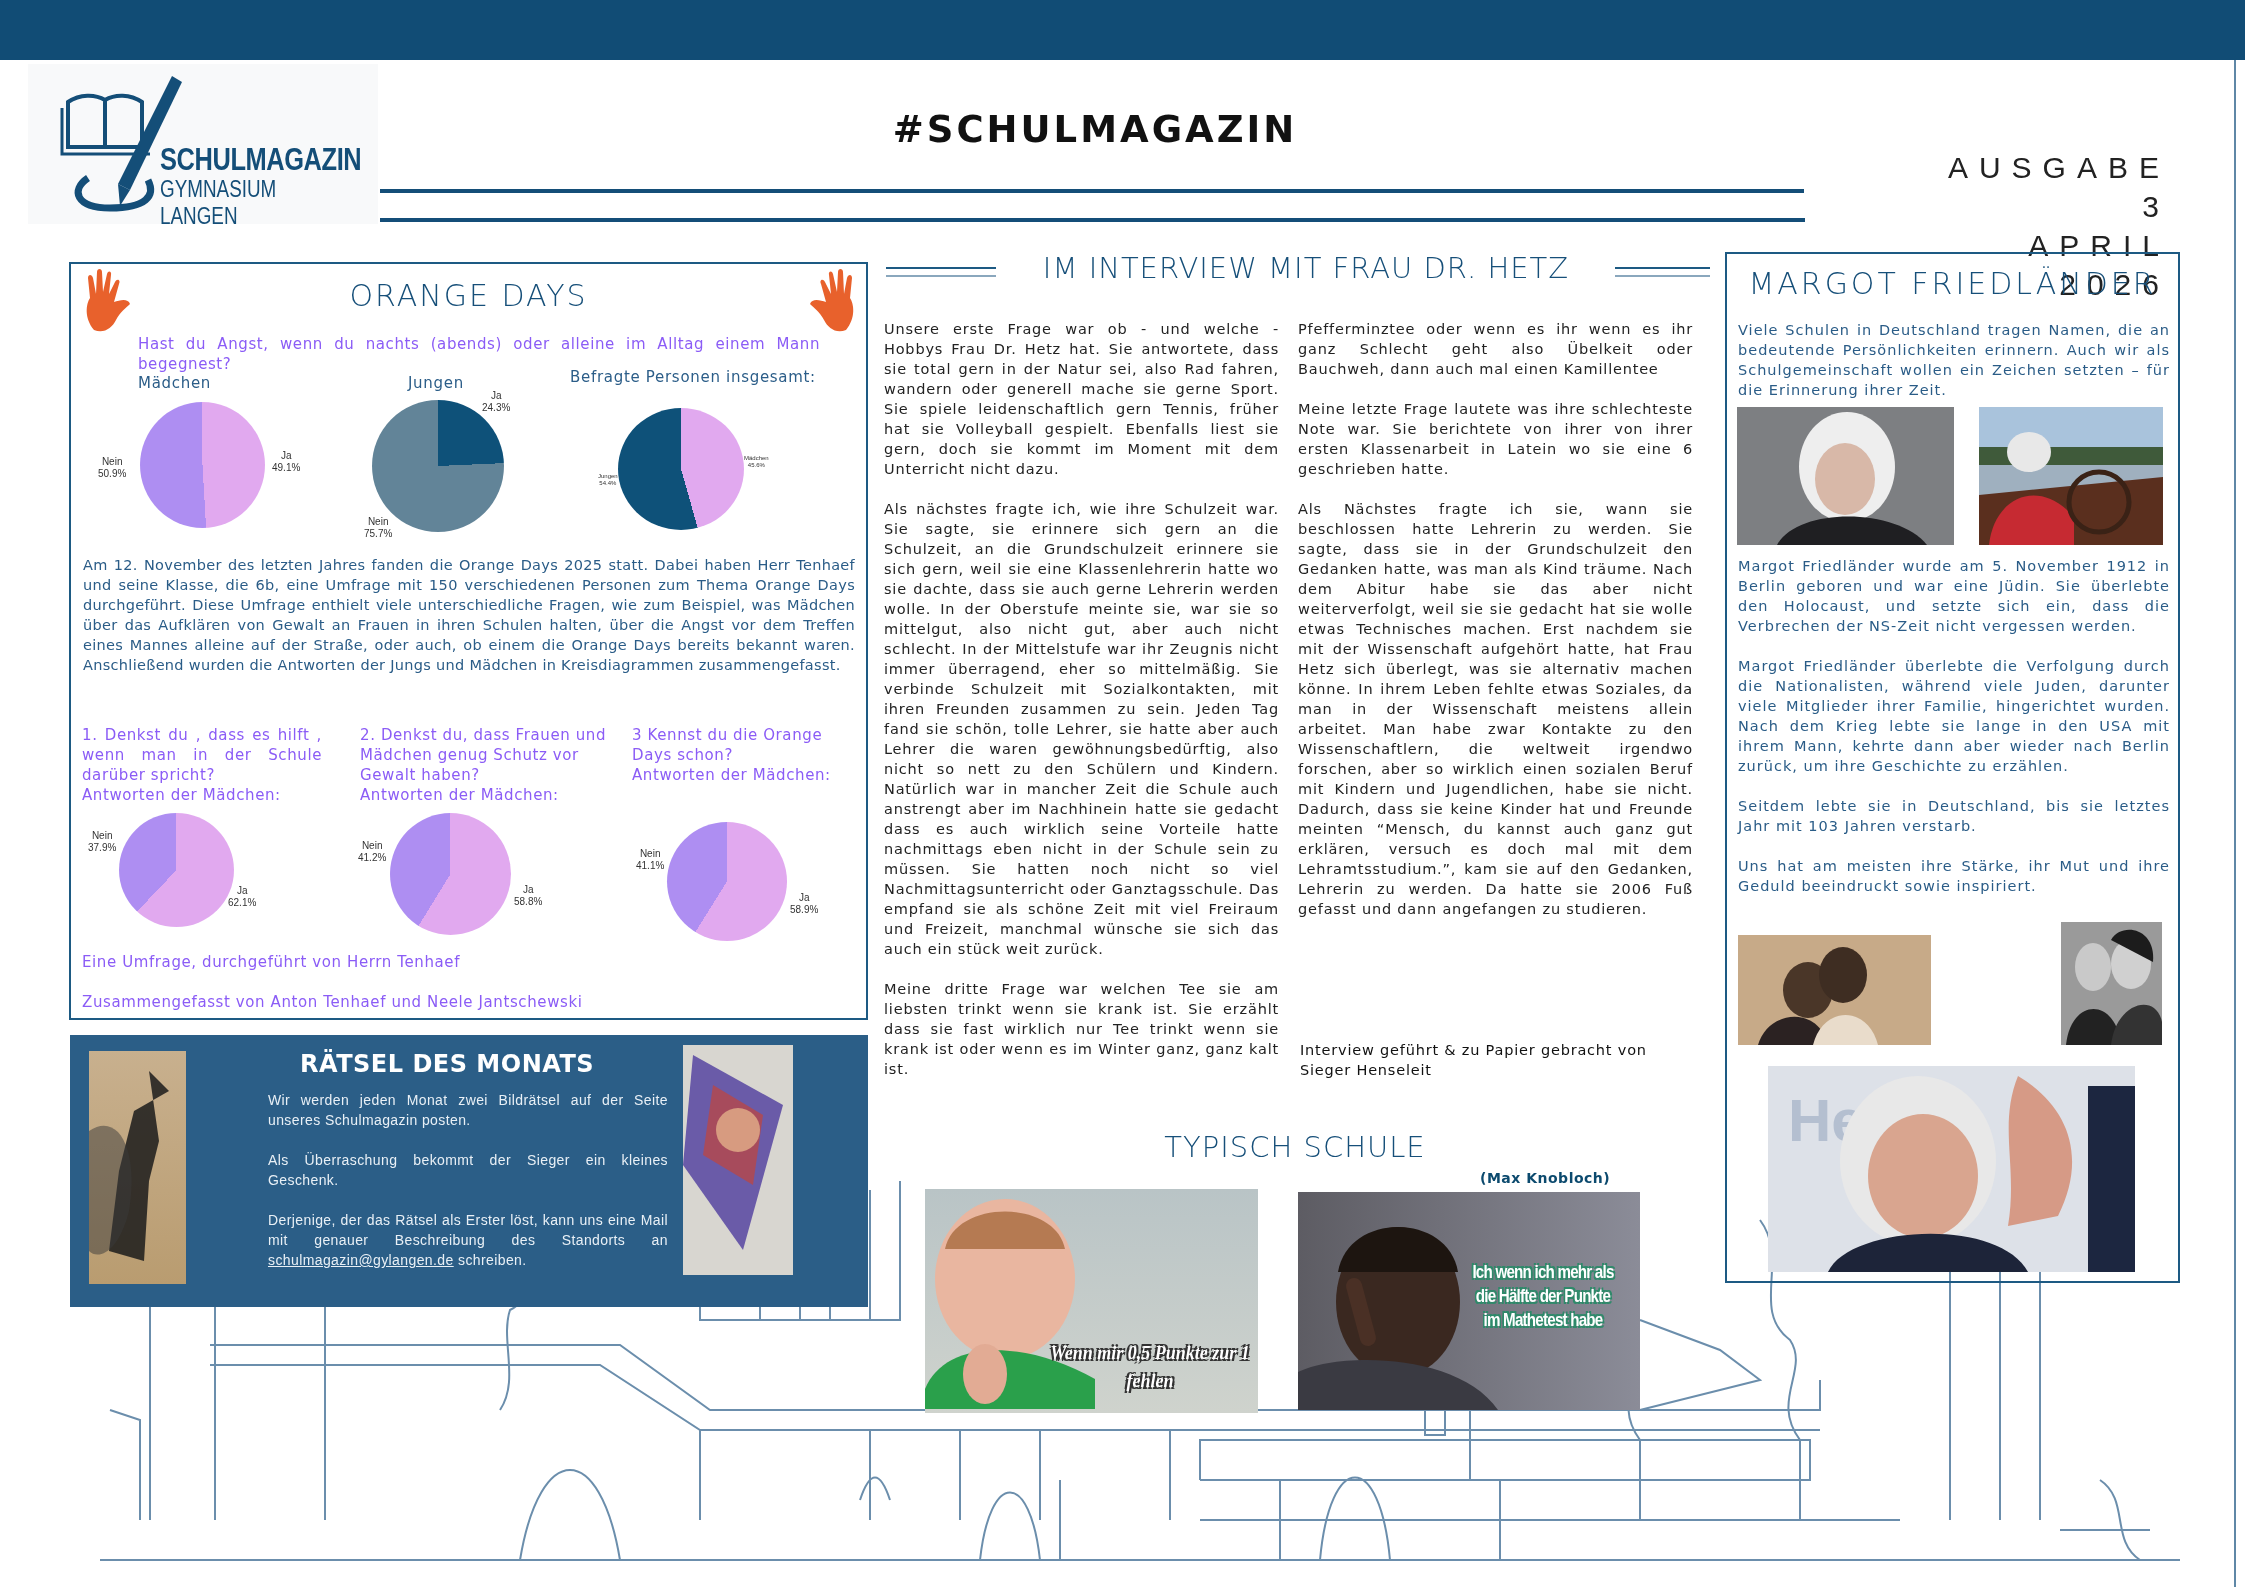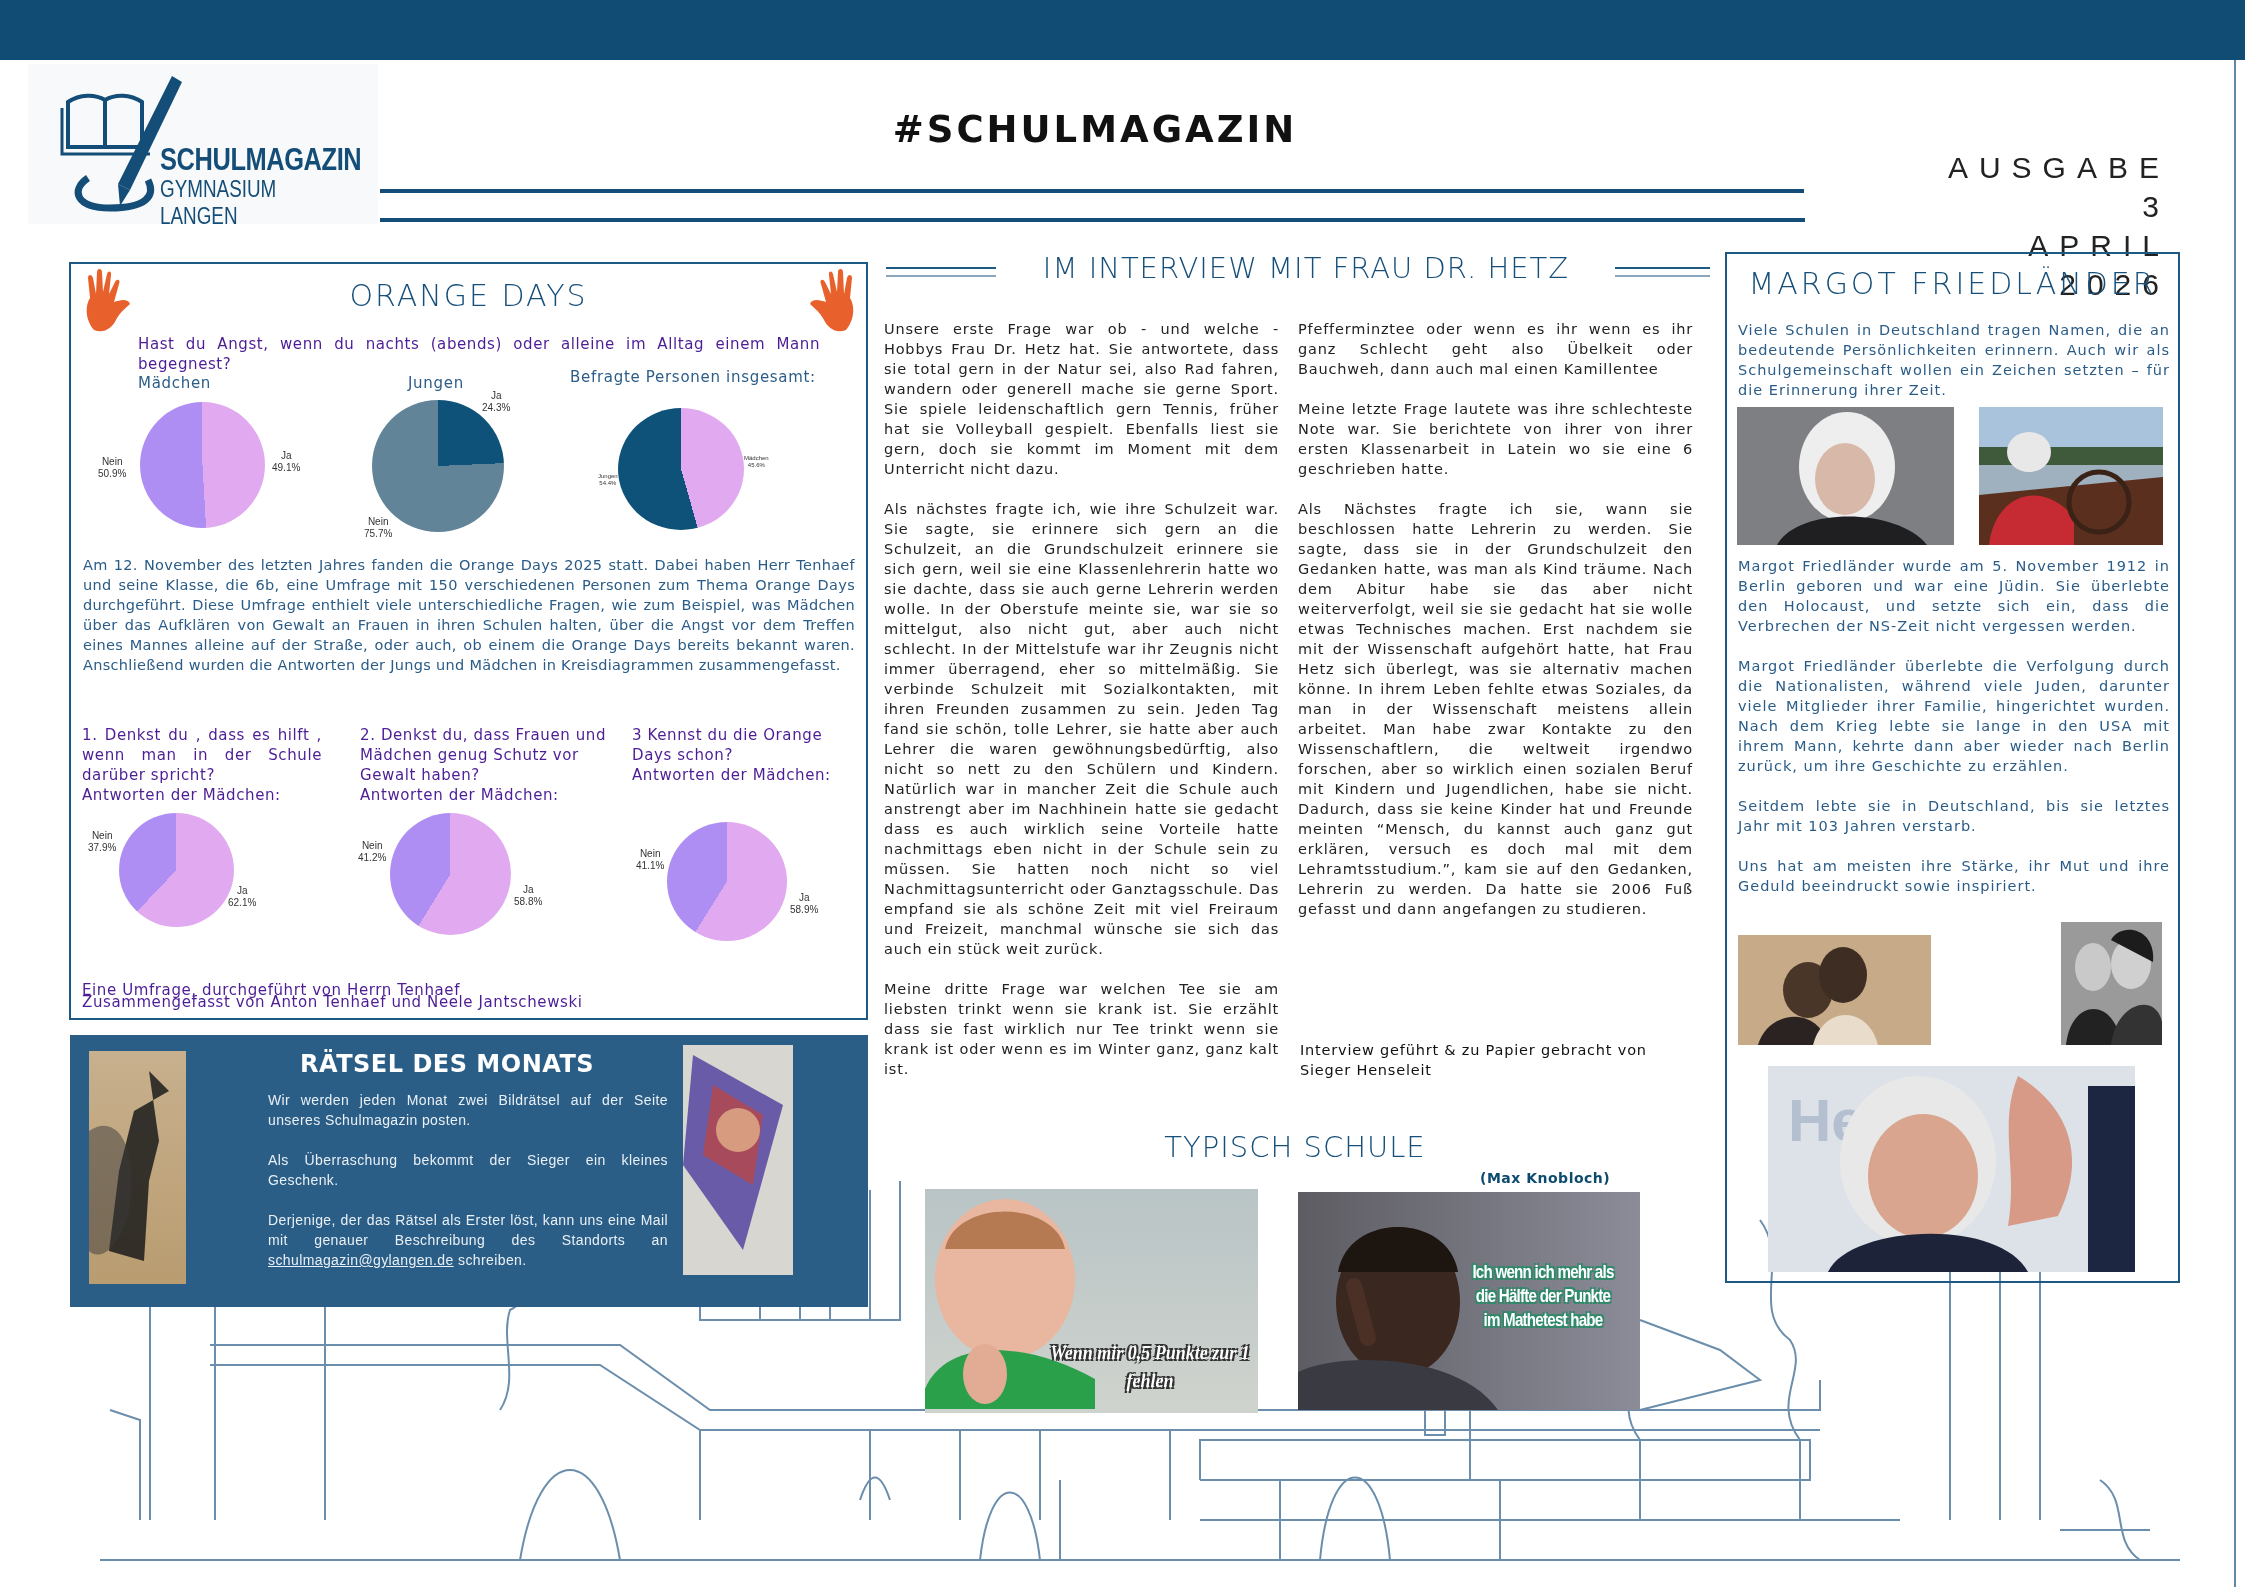--- a/index.html
+++ b/index.html
@@ -8,21 +8,21 @@
   .topbar{left:0;top:0;width:2245px;height:60px;background:#114c75;}
   .right-rule{left:2234px;top:60px;width:2px;height:1527px;background:#5f87a6;}
   .logo{left:28px;top:64px;width:350px;height:160px;background:#f8f9fa;}
   .logo-text1{left:160px;top:142px;font-family:"Liberation Sans",sans-serif;font-weight:bold;font-size:31px;color:#144e78;letter-spacing:-0.5px;transform:scaleX(0.82);transform-origin:left;}
   .logo-text2{left:160px;top:176px;font-family:"Liberation Sans",sans-serif;font-size:23px;color:#144e78;transform:scaleX(0.82);transform-origin:left;}
   .masthead{left:380px;top:108px;width:1810px;text-align:center;font-family:"DejaVu Sans",sans-serif;font-weight:bold;font-size:37px;letter-spacing:3px;color:#111;width:1430px;}
   .hr{background:#144e78;height:4px;}
   .issue{left:1920px;top:148px;width:250px;text-align:right;font-family:"Liberation Sans",sans-serif;font-size:30px;letter-spacing:11px;color:#222;line-height:39px;}
   .box{border:2px solid #1d5a83;box-sizing:border-box;background:#fff;}
   .sec-title{font-family:"DejaVu Sans",sans-serif;font-weight:300;color:#164f79;letter-spacing:2px;}
-  .blue-text{color:#4c1d95;font-family:"DejaVu Sans",sans-serif;}
+  .blue-text{color:#8b5cf6;font-family:"DejaVu Sans",sans-serif;}
   .orange-q{left:138px;top:334px;width:682px;font-size:15px;letter-spacing:0.6px;line-height:20px;text-align:justify;}
   .chart-label{font-size:15px;color:#2b5d88;letter-spacing:0.7px;}
   .pie{border-radius:50%;}
   .pie-lbl{font-size:10px;color:#333;text-align:center;line-height:12px;font-family:"Liberation Sans",sans-serif;}
   .body-blue{font-size:14.5px;line-height:20px;color:#2a5c87;text-align:justify;letter-spacing:0.3px;}
   .interview{font-size:14.5px;line-height:20px;color:#222;text-align:justify;letter-spacing:0.8px;}
   .interview p{margin:0 0 20px 0;}
   .mf{font-size:14.5px;line-height:20px;color:#2a5c87;text-align:justify;letter-spacing:1px;}
   .mf p{margin:0 0 20px 0;}
   .riddle{left:70px;top:1035px;width:798px;height:272px;background:#2b5e87;}
@@ -152,21 +152,21 @@
 41.2%</div>
 <div class="abs pie-lbl" style="left:514px;top:884px;white-space:pre;">Ja
 58.8%</div>
 
 <div class="abs pie" style="left:667px;top:822px;width:120px;height:119px;background:conic-gradient(#e1a9ef 0 58.9%, #ae8ef2 58.9% 100%);"></div>
 <div class="abs pie-lbl" style="left:636px;top:848px;white-space:pre;">Nein
 41.1%</div>
 <div class="abs pie-lbl" style="left:790px;top:892px;white-space:pre;">Ja
 58.9%</div>
 
-<div class="abs blue-text" style="left:82px;top:953px;font-size:15px;letter-spacing:0.6px;margin-top:28px;">Eine Umfrage, durchgeführt von Herrn Tenhaef</div>
+<div class="abs blue-text" style="left:82px;top:953px;font-size:15px;letter-spacing:0.6px;">Eine Umfrage, durchgeführt von Herrn Tenhaef</div>
 <div class="abs blue-text" style="left:82px;top:993px;font-size:15px;letter-spacing:0.6px;">Zusammengefasst von Anton Tenhaef und Neele Jantschewski</div>
 
 <div class="abs riddle"></div>
 <div class="abs photo" style="left:89px;top:1051px;width:97px;height:233px;background:linear-gradient(180deg,#c8b08e,#b99c70);">
   <svg width="97" height="233" viewBox="0 0 97 233">
       <path d="M60,20 L80,40 L45,60 L30,120 L20,200 L55,210 L60,130 L70,90 Z" fill="#1b1b1b" opacity="0.85"></path>
       <path d="M0,80 C30,60 50,100 40,160 C30,200 10,210 0,200 Z" fill="#3a3a3a" opacity="0.5"></path>
     </svg>
 </div>
 <div class="abs photo" style="left:683px;top:1045px;width:110px;height:230px;background:#d8d6d0;">

